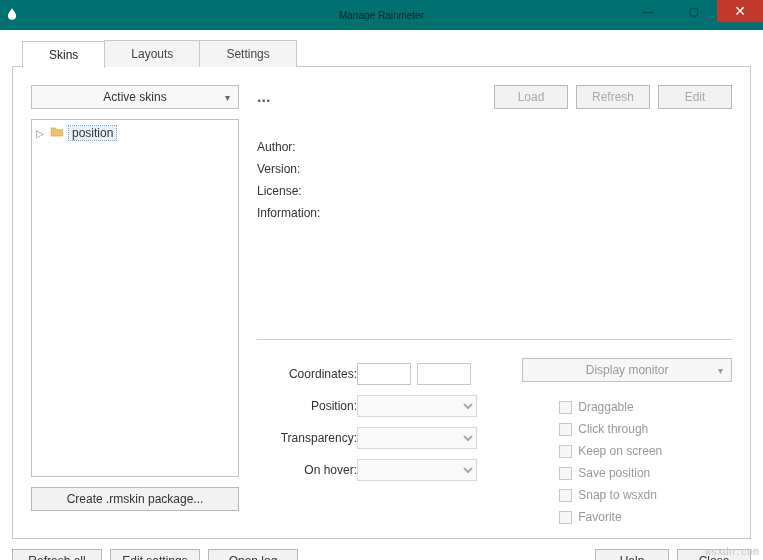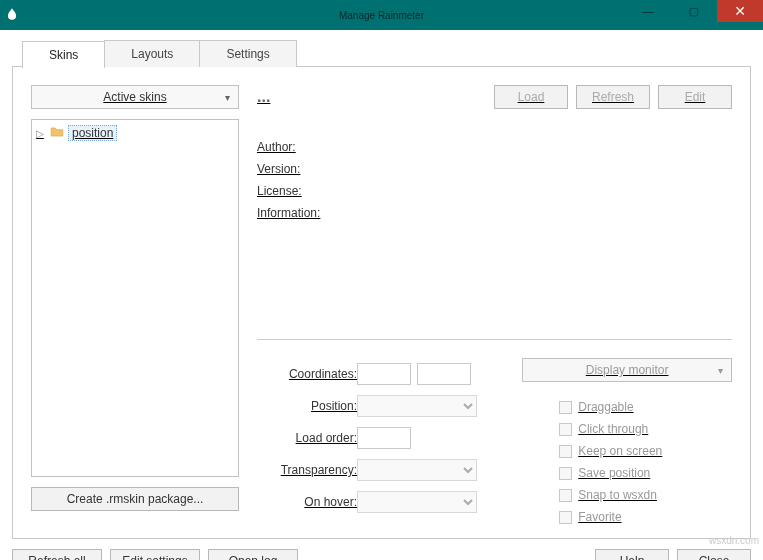--- a/index.html
+++ b/index.html
@@ -73,21 +73,20 @@
     background: #fff;
     position: relative;
     top: 1px;
     color: #222;
   }
   .tab-panel {
     border: 1px solid #c8c8c8;
     background: #fff;
     padding: 18px 18px 14px 18px;
     margin-top: -1px;
-    text-decoration: underline;
   }
   .panel-row { display: flex; gap: 18px; }
   .left-col { width: 208px; flex: none; }
   .right-col { flex: 1; min-width: 0; }
   .dropdown {
     width: 100%;
     height: 24px;
     border: 1px solid #c1c1c1;
     background: #f8f8f8;
     display: flex;
@@ -207,23 +206,24 @@
     display: flex;
     justify-content: space-between;
     margin-top: 10px;
   }
   .footer-left { display: flex; gap: 8px; }
   .footer-right { display: flex; gap: 8px; }
   .btn.footer-btn { min-width: 90px; }
   .btn.small { min-width: 74px; }
   .watermark {
     position: absolute;
-    right: 4px; bottom: 14px;
+    right: 4px; bottom: 2px;
     font-size: 10px;
     color: #c9c9c9;
+    font-family: Liberation Mono, monospace;
   }
 </style>
 </head>
 <body>
 
 <div class="titlebar">
   <div class="titlebar-icon">
     <svg width="14" height="14" viewBox="0 0 24 24">
         <path fill="#fff" d="M12 2C9 7 5 10 5 15a7 7 0 0 0 14 0c0-5-4-8-7-13z"></path>
       </svg>
@@ -293,24 +293,20 @@
               <div class="coord-inputs">
                 <input type="text" class="txt" style="">
                 <input type="text" class="txt" style="">
               </div>
             </div>
             <div class="form-row">
               <div class="form-label">Position:</div>
               <select class="sel" disabled=""></select>
             </div>
             <div class="form-row">
-              <div class="form-label">Load order:</div>
-              <input type="text" class="txt load-order" style="">
-            </div>
-            <div class="form-row">
               <div class="form-label">Transparency:</div>
               <select class="sel" disabled=""></select>
             </div>
             <div class="form-row">
               <div class="form-label">On hover:</div>
               <select class="sel" disabled=""></select>
             </div>
           </div>
 
           <div class="settings-right">

